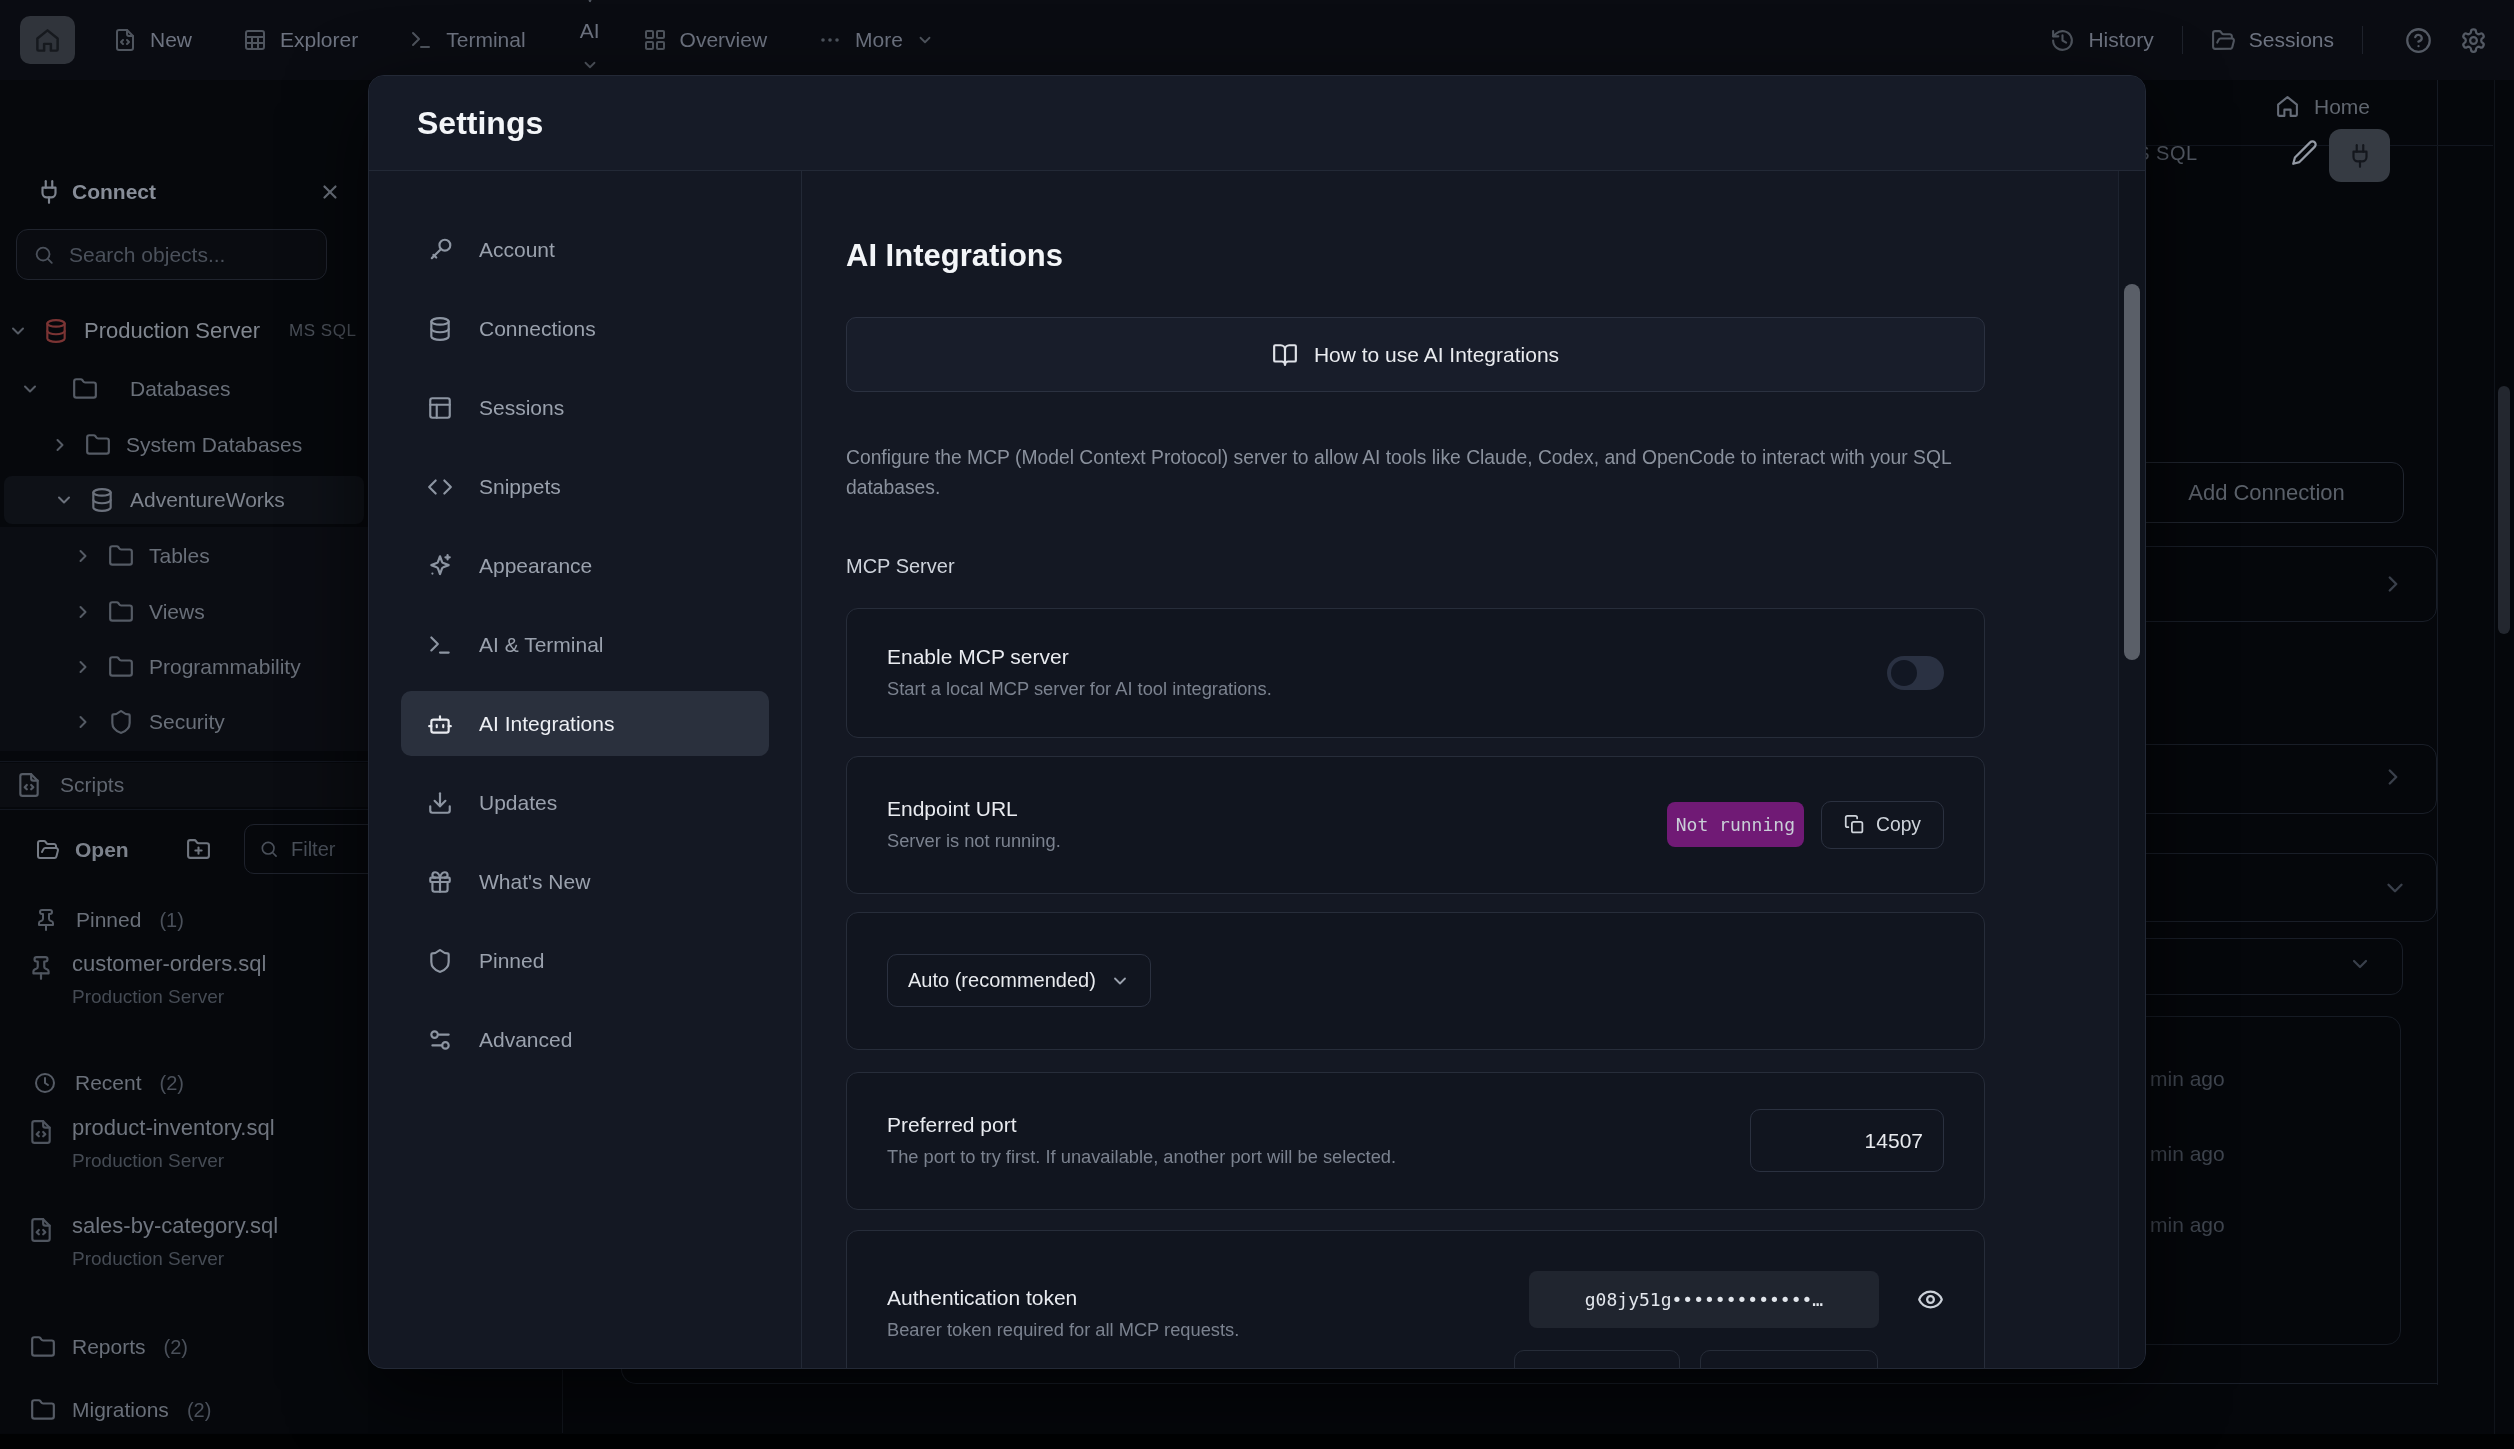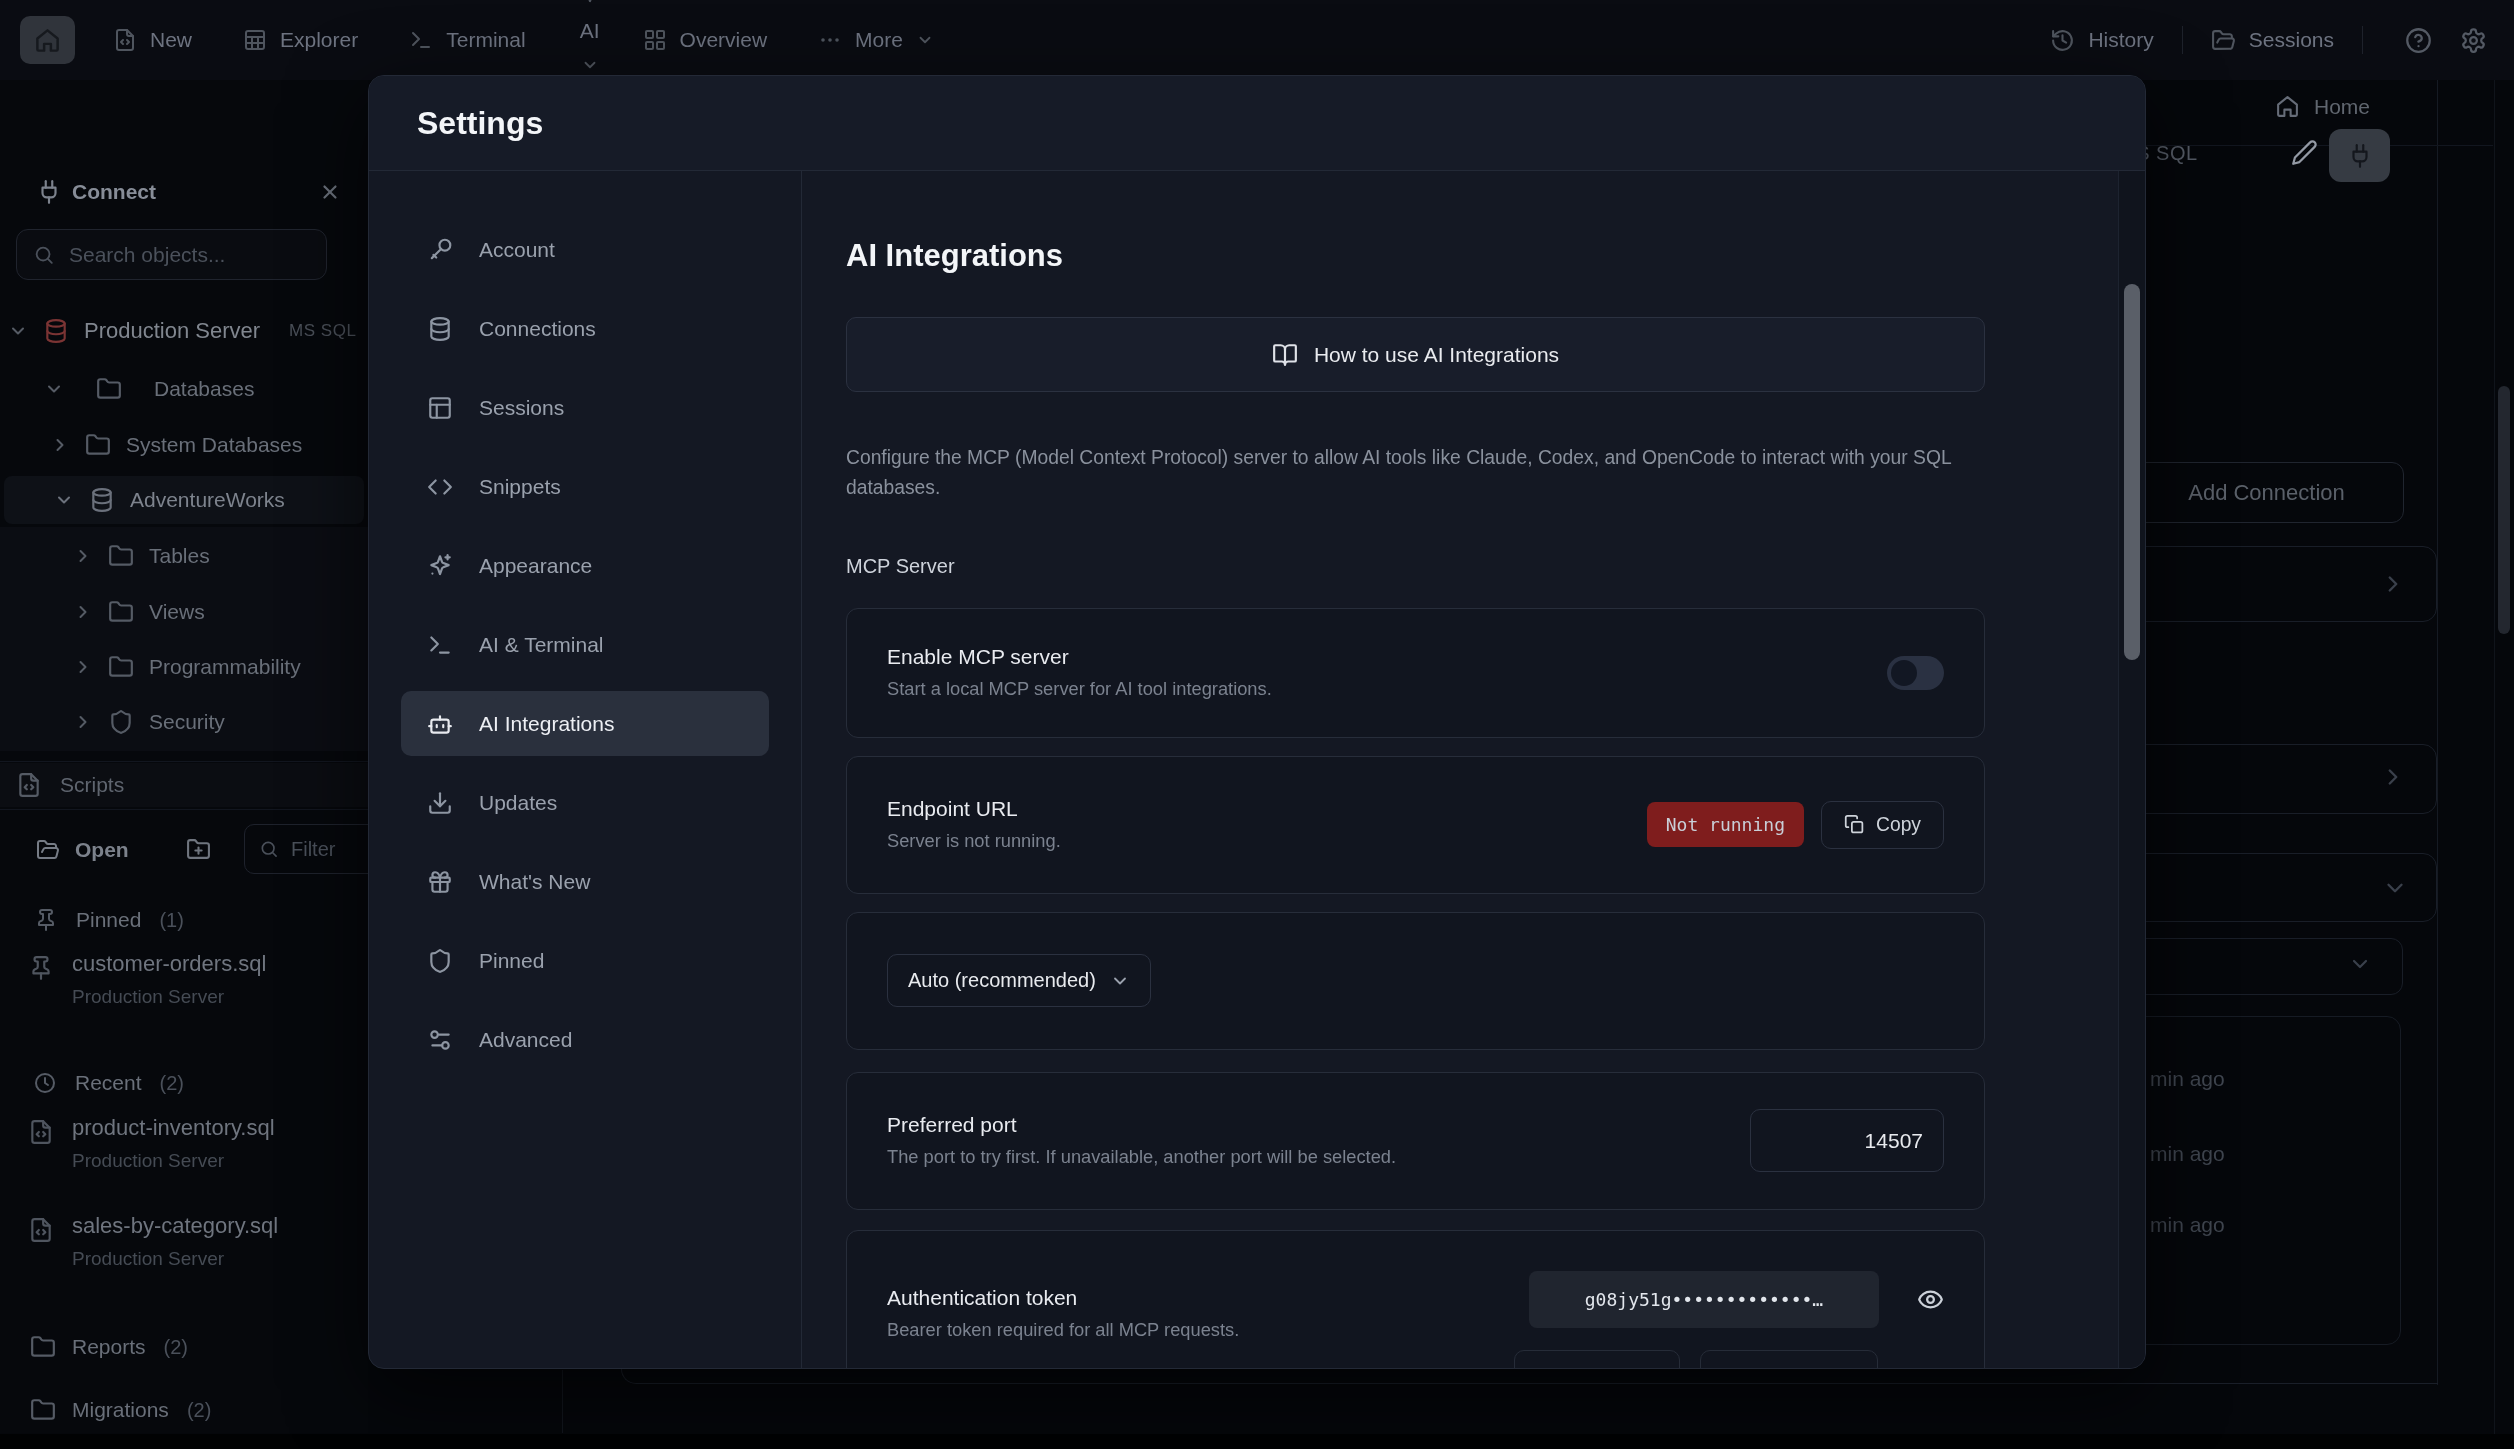--- a/index.html
+++ b/index.html
@@ -36,21 +36,21 @@
   .sb-count { font-size:20px; color:#4a505a; margin-left:12px; }
   .sb-icon { color:#555b65; }
   .searchbox { position:absolute; left:16px; top:149px; width:311px; height:51px; border:1px solid #20242e; border-radius:12px; background:#0a0c11; display:flex; align-items:center; padding:0 16px; gap:14px; }
   .searchbox input { background:transparent; border:none; outline:none; font-size:21px; color:#8a909b; font-family:"Liberation Sans",sans-serif; width:100%; }
   .searchbox input::placeholder { color:#4b515b; }
   .filterbox { position:absolute; left:244px; top:744px; width:149px; height:50px; border:1px solid #1e222c; border-radius:10px; display:flex; align-items:center; padding:0 14px; gap:12px; }
   .filterbox input { background:transparent; border:none; outline:none; font-size:20px; color:#8a909b; font-family:"Liberation Sans",sans-serif; width:100%; }
   .filterbox input::placeholder { color:#4a505a; }
   .tree-gap { gap:15px; }
   .lvl0 { padding-left:8px; }
-  .lvl1 { padding-left:44px;gap:32px; }
+  .lvl1 { padding-left:20px;gap:32px; }
   .lvl2 { padding-left:50px; }
   .lvl3 { padding-left:73px; }
   .subtree-bg { position:absolute; left:0; top:447px; width:368px; height:224px; background:#0b0d13; }
   .row-hl { background:#0e1117; border-radius:8px; }
   .sb-divider { position:absolute; left:0; width:368px; height:1px; background:#12161f; }
   .section-strip { background:#0b0d12; }
   .file-row { position:absolute; left:0; width:100%; display:flex; padding-left:28px; gap:18px; }
   .file-name { font-size:22px; color:#6f757f; white-space:nowrap; }
   .file-sub { font-size:19px; color:#454b54; margin-top:9px; white-space:nowrap; }
   .badge-dim { font-size:17px; color:#4a4f58; margin-left:14px; letter-spacing:0.5px; }
@@ -69,21 +69,21 @@
   .howto-btn { margin-top:43px; height:75px; width:100%; border:1px solid #2b3140; background:#181d2a; border-radius:10px; display:flex; align-items:center; justify-content:center; gap:16px; font-size:21px; color:#e9ebef; }
   .howto-btn svg { color:#dfe2e8; }
   .content-desc { margin-top:51px; font-size:19.3px; line-height:1.58; color:#8a919d; max-width:1139px; }
   .section-label { margin-top:51px; font-size:20px; color:#ced3db; }
   .card { background:#11151f; border:1px solid #272d3a; border-radius:12px; padding:0 40px; display:flex; align-items:center; justify-content:space-between; }
   .card-title { font-size:21px; font-weight:500; color:#e9ebf0; }
   .card-sub { font-size:18.3px; color:#7b828f; margin-top:9px; }
   .toggle { width:57px; height:34px; border-radius:17px; background:#2a3142; position:relative; flex:none; }
   .toggle-knob { position:absolute; left:4px; top:4px; width:26px; height:26px; border-radius:50%; background:#121723; }
   .mono { font-family:"DejaVu Sans Mono", monospace; }
-  .status-badge { font-size:18px; background:#7f1d1d; color:#c9ced7; padding:12px 19px; border-radius:8px; white-space:nowrap; }
+  .status-badge { font-size:18px; background:#701a75; color:#c9ced7; padding:12px 9px; border-radius:8px; white-space:nowrap; }
   .copy-btn { display:flex; align-items:center; gap:11px; padding:12px 22px; border:1px solid #2b3140; border-radius:10px; color:#ced3da; font-size:19.3px; }
   .select-box { display:flex; align-items:center; gap:14px; padding:14px 20px; border:1px solid #2b3140; border-radius:10px; font-size:20px; color:#e8eaee; }
   .select-box svg { color:#9aa1ad; }
   .port-input { width:194px; height:63px; border:1px solid #2b3140; border-radius:10px; font-size:21px; color:#e8eaee; display:flex; align-items:center; justify-content:flex-end; padding-right:20px; }
   .token-box { width:350px; height:57px; background:#20252f; border-radius:8px; font-size:18px; color:#e2e6ec; display:flex; align-items:center; justify-content:center; white-space:nowrap; }
   .ghost-btn { height:44px; border:1px solid #262c38; border-radius:10px; }
   .scroll-track { position:absolute; right:0; top:0; bottom:0; width:27px; background:#10141d; border-left:1px solid #1d2330; }
   .scroll-thumb { position:absolute; right:5px; top:113px; width:16px; height:376px; border-radius:8px; background:#5a5f68; }
 </style>
 </head>

